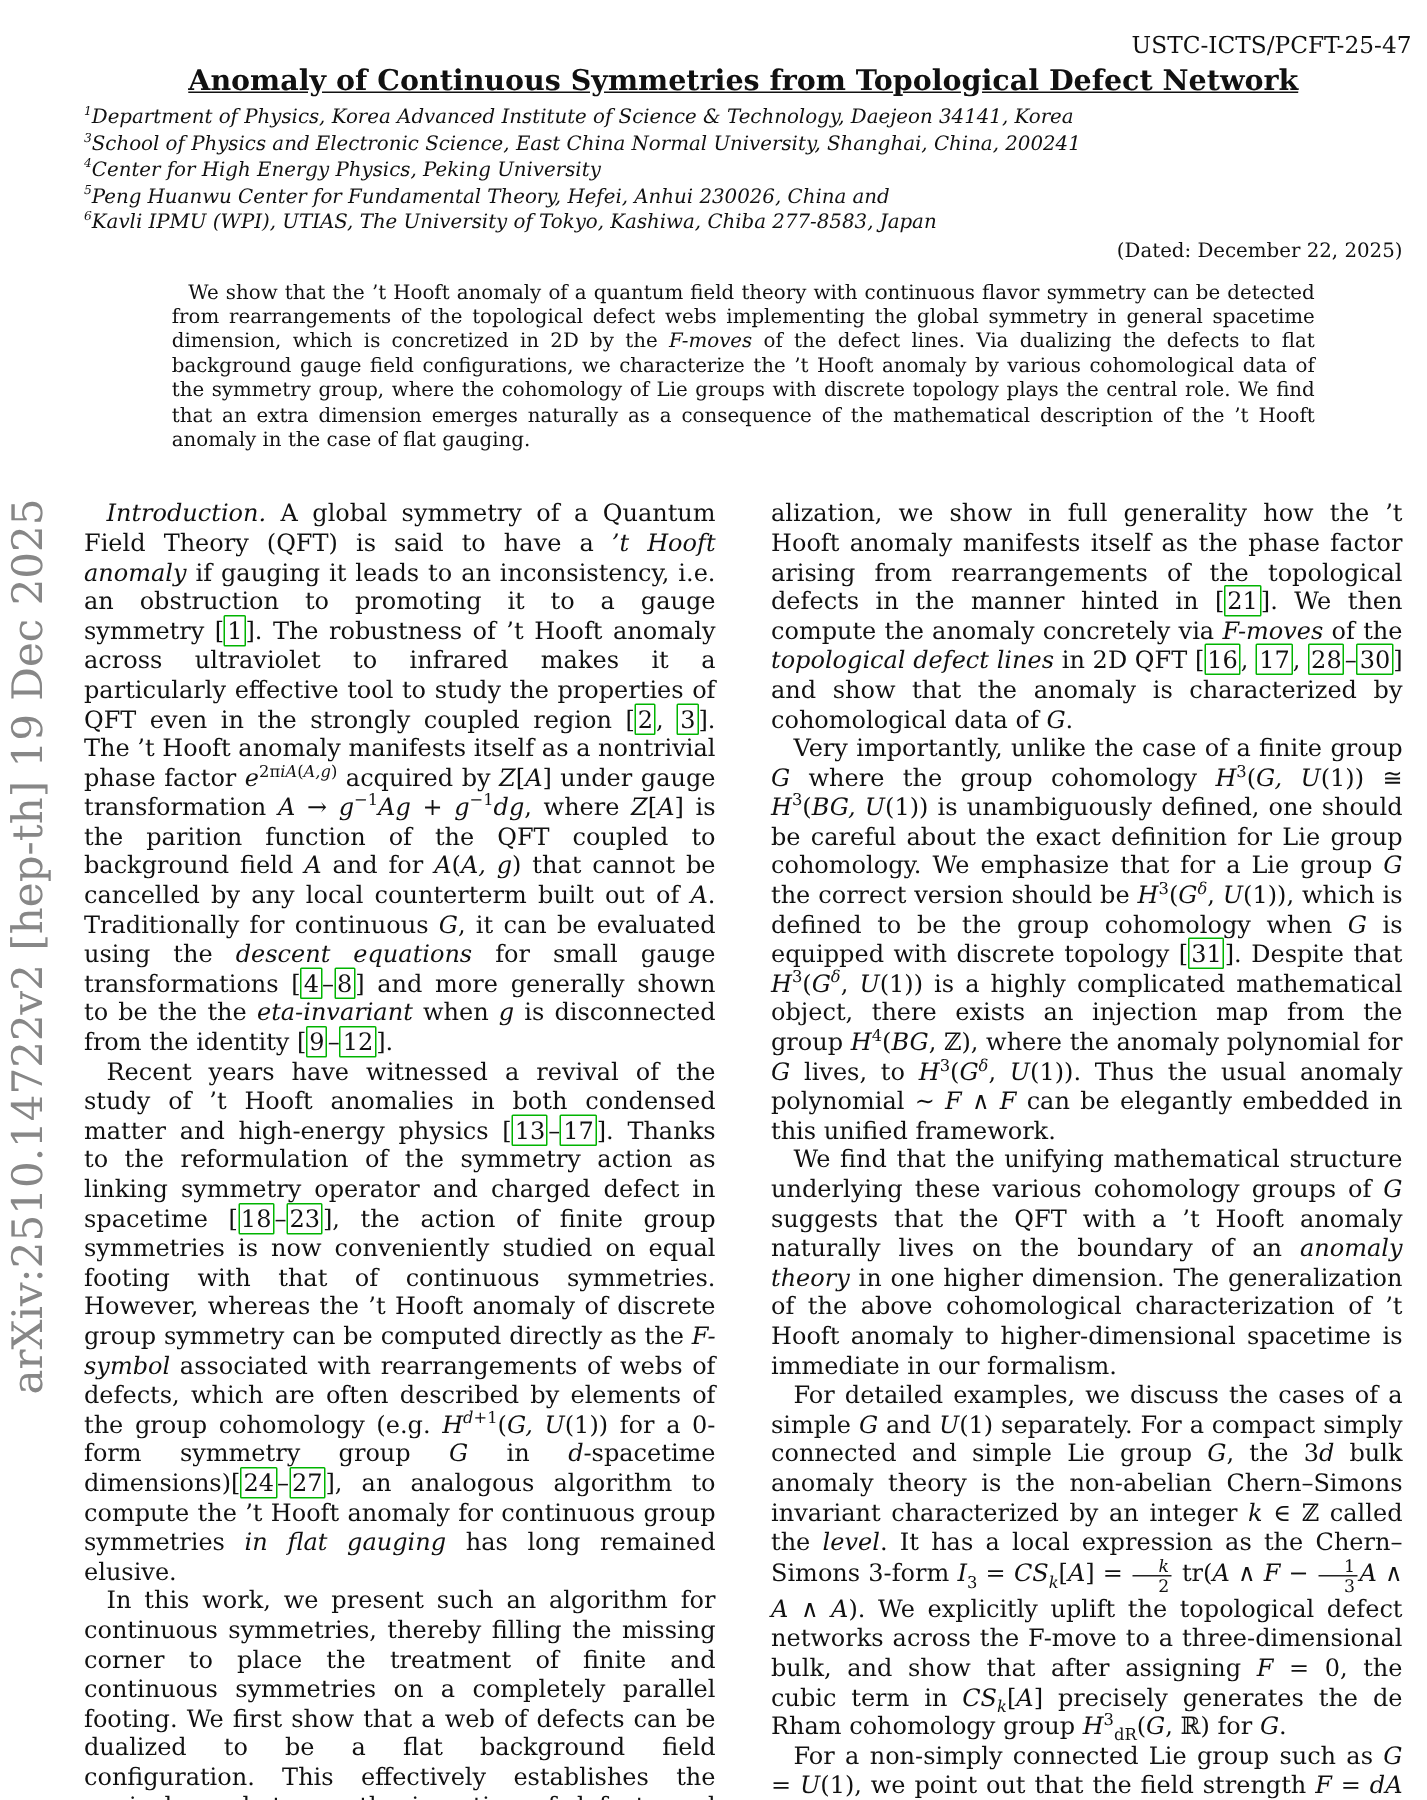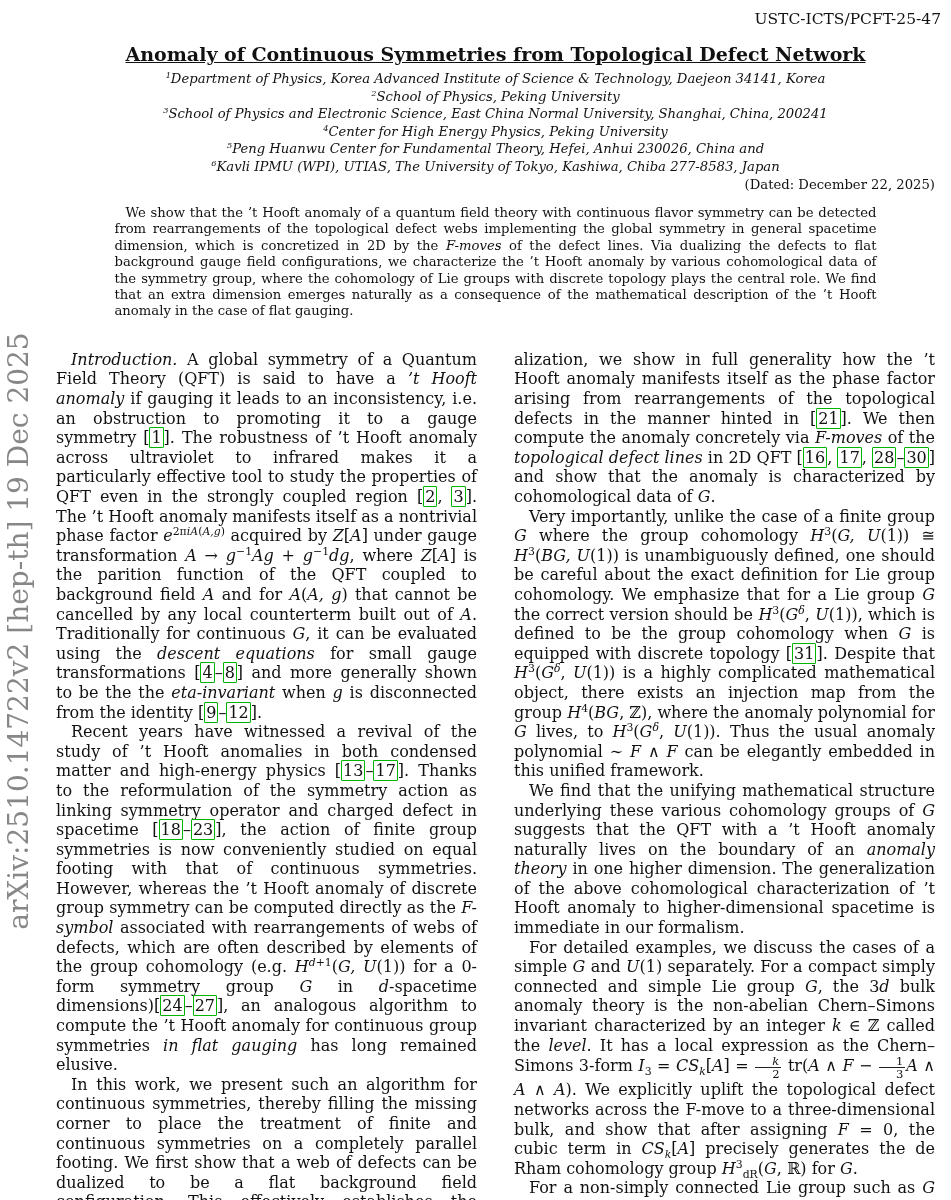--- a/index.html
+++ b/index.html
@@ -1,24 +1,24 @@
 <!DOCTYPE html>
 <html><head>
 <meta charset="utf-8">
 <style>
   html,body{margin:0;padding:0;background:#ffffff;}
   .page{position:relative;width:951px;height:1200px;background:#ffffff;overflow:hidden;
         font-family:"DejaVu Serif",serif;color:#111;}
   .stamp{position:absolute;left:-331px;top:612px;width:700px;height:38px;line-height:38px;
          transform:rotate(-90deg);font-size:28px;color:#878787;text-align:center;white-space:nowrap;}
-  .preprint-id{position:absolute;top:10px;right:10px;font-size:15.5px;}
+  .preprint-id{position:absolute;top:21px;right:10px;font-size:15.5px;}
   .content{position:absolute;left:56px;top:0;width:879px;}
   .title{margin:0;padding-top:43px;font-size:19px;font-weight:700;text-align:center;text-decoration:underline;}
   .authors{margin-top:21px;font-size:14.5px;text-align:center;}
-  .affils{margin-top:5px;font-style:italic;font-size:13.2px;line-height:17.5px;text-align:center;}
+  .affils{margin-top:5px;font-style:italic;font-size:13.2px;line-height:17.5px;text-align:left;}
   .affil{white-space:nowrap;}
   .dated{margin-top:2px;font-size:13.2px;text-align:right;}
   .abstract{width:762px;margin:13px auto 0;font-size:13.2px;line-height:16.4px;
             text-align:justify;text-indent:11px;}
   .cols{display:flex;gap:37px;margin-top:30px;}
   .col{width:421px;font-size:16px;line-height:19.6px;text-align:justify;hyphens:none;}
   .para{margin:0;text-indent:15px;}
   .para.cont{text-indent:0;}
   sup,sub{font-size:68%;line-height:0;}
   .authors sup,.affil sup{font-size:62%;}
@@ -30,21 +30,20 @@
 </head>
 <body>
 
 <div class="page">
   <div class="stamp">arXiv:2510.14722v2  [hep-th]  19 Dec 2025</div>
   <div class="preprint-id">USTC-ICTS/PCFT-25-47</div>
   <div class="content">
     <h1 class="title">Anomaly of Continuous Symmetries from Topological Defect Network</h1>
     <div class="affils">
         <div class="affil"><sup>1</sup>Department of Physics, Korea Advanced Institute of Science &amp; Technology, Daejeon 34141, Korea</div>
-        <div class="affil"><sup>2</sup>School of Physics, Peking University</div>
         <div class="affil"><sup>3</sup>School of Physics and Electronic Science, East China Normal University, Shanghai, China, 200241</div>
         <div class="affil"><sup>4</sup>Center for High Energy Physics, Peking University</div>
         <div class="affil"><sup>5</sup>Peng Huanwu Center for Fundamental Theory, Hefei, Anhui 230026, China and</div>
         <div class="affil"><sup>6</sup>Kavli IPMU (WPI), UTIAS, The University of Tokyo, Kashiwa, Chiba 277-8583, Japan</div>
       </div>
     <div class="dated">(Dated: December 22, 2025)</div>
     <div class="abstract">We show that the ’t Hooft anomaly of a quantum field theory with continuous flavor symmetry can be detected from rearrangements of the topological defect webs implementing the global symmetry in general spacetime dimension, which is concretized in 2D by the <i>F-moves</i> of the defect lines. Via dualizing the defects to flat background gauge field configurations, we characterize the ’t Hooft anomaly by various cohomological data of the symmetry group, where the cohomology of Lie groups with discrete topology plays the central role. We find that an extra dimension emerges naturally as a consequence of the mathematical description of the ’t Hooft anomaly in the case of flat gauging.</div>
     <div class="cols">
       <div class="col">
           <p class="para"><i>Introduction.</i>  A global symmetry of a Quantum Field Theory (QFT) is said to have a <i>’t Hooft anomaly</i> if gauging it leads to an inconsistency, i.e. an obstruction to promoting it to a gauge symmetry [<span class="cite">1</span>]. The robustness of ’t Hooft anomaly across ultraviolet to infrared makes it a particularly effective tool to study the properties of QFT even in the strongly coupled region [<span class="cite">2</span>, <span class="cite">3</span>]. The ’t Hooft anomaly manifests itself as a nontrivial phase factor <i>e</i><sup>2π<i>iA</i>(<i>A,g</i>)</sup> acquired by <i>Z</i>[<i>A</i>] under gauge transformation <i>A</i> → <i>g</i><sup>−1</sup><i>Ag</i> + <i>g</i><sup>−1</sup><i>dg</i>, where <i>Z</i>[<i>A</i>] is the parition function of the QFT coupled to background field <i>A</i> and for <i>A</i>(<i>A, g</i>) that cannot be cancelled by any local counterterm built out of <i>A</i>. Traditionally for continuous <i>G</i>, it can be evaluated using the <i>descent equations</i> for small gauge transformations [<span class="cite">4</span>–<span class="cite">8</span>] and more generally shown to be the the <i>eta-invariant</i> when <i>g</i> is disconnected from the identity [<span class="cite">9</span>–<span class="cite">12</span>].</p>

